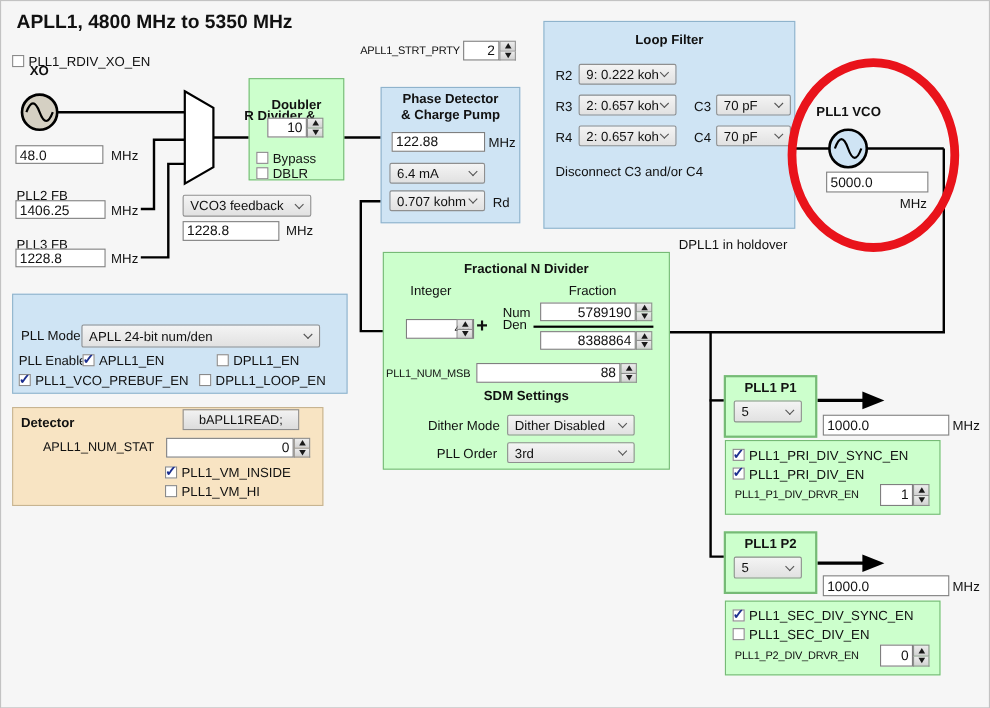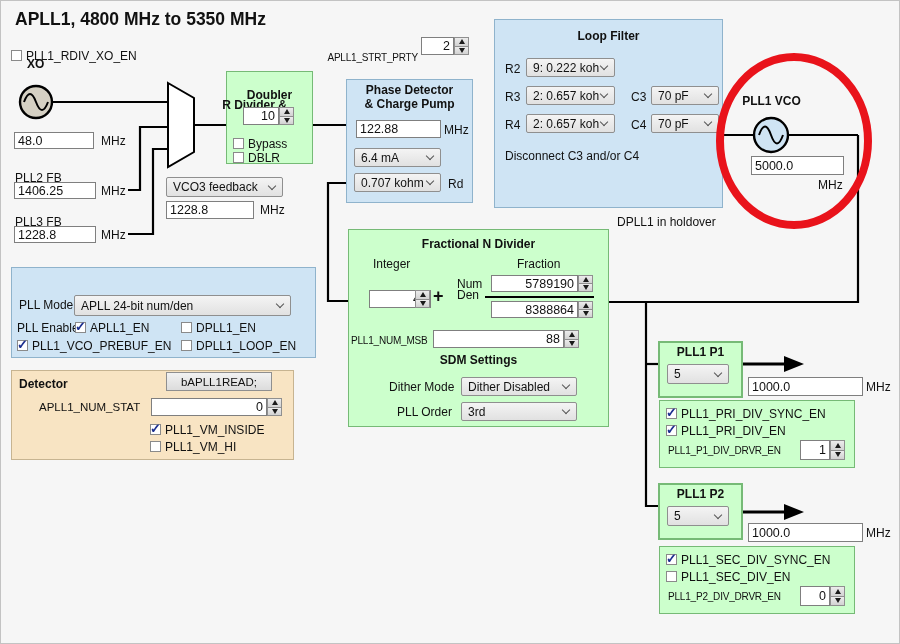--- a/index.html
+++ b/index.html
@@ -98,21 +98,21 @@
   <div class="blk green" style="left:658px;top:399px;width:196px;height:68px;"></div>
   <div class="blk green" style="left:657px;top:482px;width:85px;height:57px;border-width:2px;"></div>
   <div class="blk green" style="left:658px;top:545px;width:196px;height:68px;"></div>
 
   <div id="title">APLL1, 4800 MHz to 5350 MHz</div>
 
   <div class="cbr" style="left:10px;top:48px;">
     <span class="cb"></span>
     <span>PLL1_RDIV_XO_EN</span>
   </div>
-  <div class="lbl sm" style="left:325px;top:40px;width:92px;text-align:right;margin-top:11px;">APLL1_STRT_PRTY</div>
+  <div class="lbl sm" style="left:325px;top:40px;width:92px;text-align:right;">APLL1_STRT_PRTY</div>
   <div class="fld right" style="left:420px;top:36px;width:33px;height:18px;">2</div>
   <span class="spin" style="left:453px;top:36px;height:18px;">
     <span class="sb">
         <span class="tu"></span>
       </span>
       <span class="sb">
         <span class="td"></span>
       </span>
   </span>
 
@@ -259,21 +259,21 @@
   <div class="lbl" style="left:18px;top:298px;">PLL Mode</div>
   <div class="dd" style="left:73px;top:294px;width:217px;height:21px;">
     <span class="ddt">APLL 24-bit num/den</span>
       <span class="chev"></span>
   </div>
   <div class="lbl" style="left:16px;top:321px;">PLL Enable</div>
   <div class="cbr" style="left:74px;top:320px;">
     <span class="cb checked"></span>
     <span>APLL1_EN</span>
   </div>
-  <div class="cbr" style="left:180px;top:320px;">
+  <div class="cbr" style="left:196px;top:320px;">
     <span class="cb"></span>
     <span>DPLL1_EN</span>
   </div>
   <div class="cbr" style="left:16px;top:338px;">
     <span class="cb checked"></span>
     <span>PLL1_VCO_PREBUF_EN</span>
   </div>
   <div class="cbr" style="left:180px;top:338px;">
     <span class="cb"></span>
     <span>DPLL1_LOOP_EN</span>

